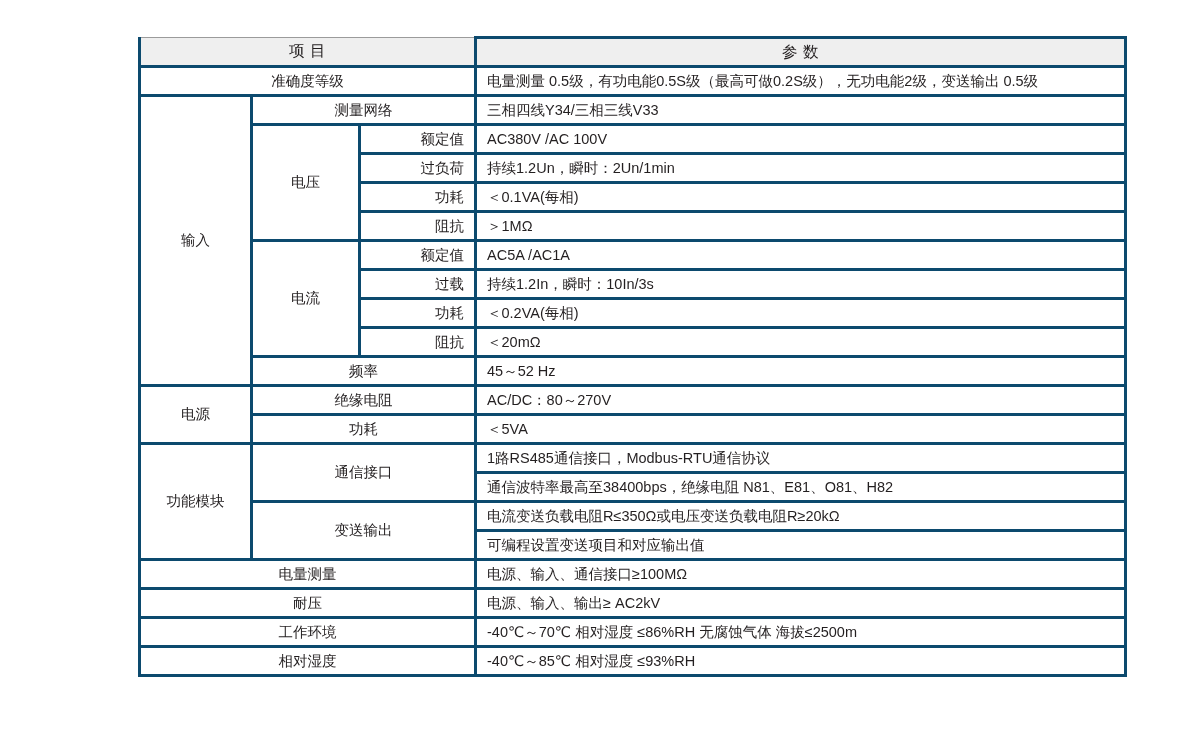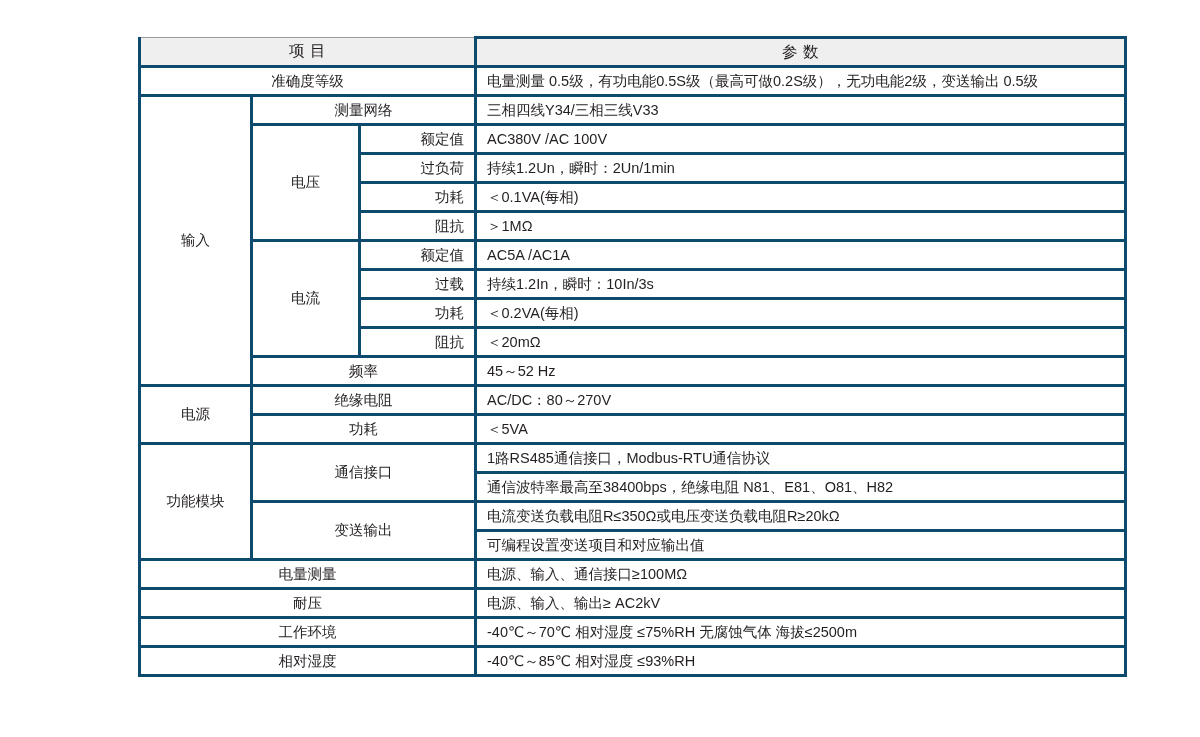--- a/index.html
+++ b/index.html
@@ -153,21 +153,21 @@
         <td class="val">电源、输入、通信接口≥100MΩ</td>
       </tr>
 
       <tr>
         <td class="lvl1" colspan="3">耐压</td>
         <td class="val">电源、输入、输出≥ AC2kV</td>
       </tr>
 
       <tr>
         <td class="lvl1" colspan="3">工作环境</td>
-        <td class="val">-40℃～70℃  相对湿度 ≤75%RH   无腐蚀气体   海拔≤2500m</td>
+        <td class="val">-40℃～70℃  相对湿度 ≤86%RH   无腐蚀气体   海拔≤2500m</td>
       </tr>
 
       <tr>
         <td class="lvl1" colspan="3">相对湿度</td>
         <td class="val">-40℃～85℃  相对湿度 ≤93%RH</td>
       </tr>
 
     </tbody>
   </table>
 </div>

